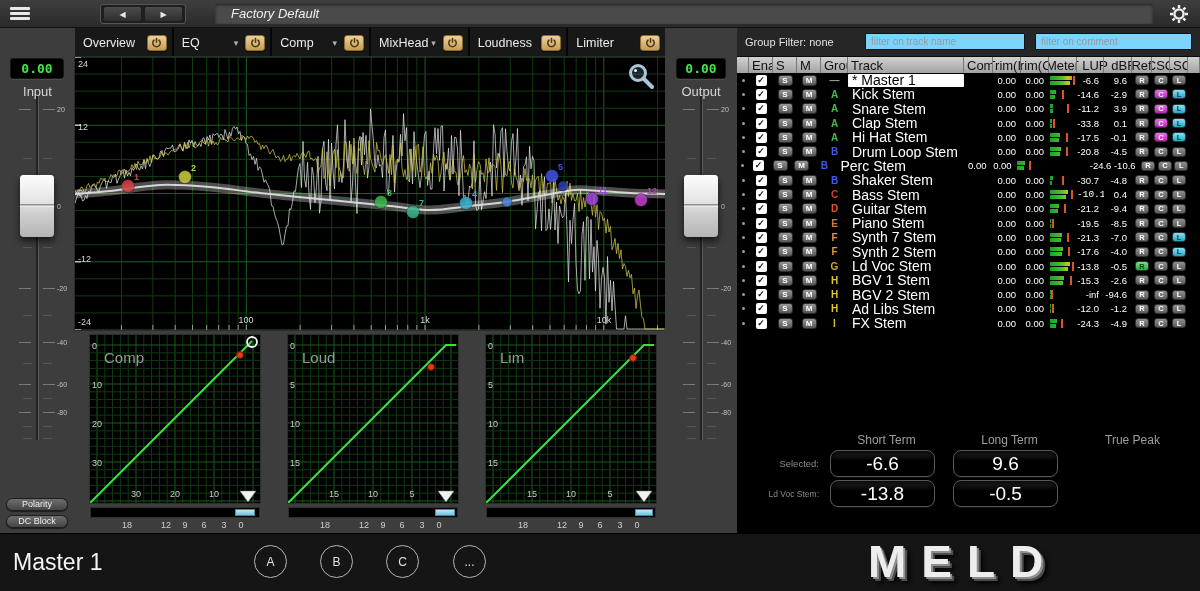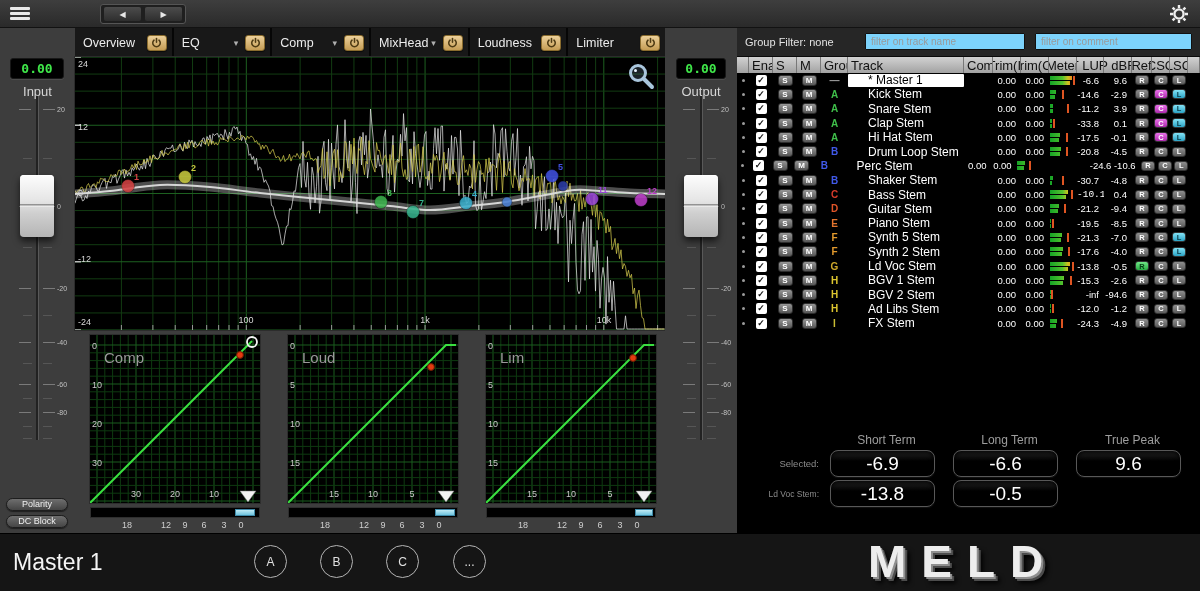--- a/index.html
+++ b/index.html
@@ -59,21 +59,21 @@
   .f2{left:298px;width:157px}
   .thead{position:absolute;left:0;top:29px;width:463px;height:16px;display:flex}
   .hcell{height:16px;background:linear-gradient(#d2d2d2,#a2a2a2);border-right:1px solid #787878;color:#111;font-size:13px;display:flex;align-items:center;padding:0 3px;white-space:nowrap;overflow:hidden}
   .tbody{position:absolute;left:0;top:45px;width:463px}
   .trow{display:flex;height:14.3px;align-items:center}
   .tcell{height:14.3px;display:flex;align-items:center;justify-content:center;overflow:hidden}
   .rowdot{width:3px;height:3px;border-radius:50%;background:#9a9a9a}
   .cb{width:11px;height:11px;background:#fff;border-radius:2px;color:#111;font-size:9px;line-height:11px;text-align:center;font-weight:bold;box-shadow:0 1px 1px rgba(0,0,0,.7)}
   .btn-sm{width:15px;height:11px;border-radius:3px;background:linear-gradient(#969696,#565656);border:1px solid #2d2d2d;color:#fff;font-size:8px;font-weight:bold;display:flex;align-items:center;justify-content:center;box-shadow:0 1px 1px rgba(0,0,0,.55)}
   .grp{font-size:10px;font-weight:bold}
-  .trackname{width:100%;font-size:12px;color:#fff;padding-left:20px;white-space:nowrap}
+  .trackname{width:100%;font-size:14px;color:#fff;padding-left:4px;white-space:nowrap}
   .trackname.sel{background:#fff;color:#000;height:13px;line-height:13px;border-radius:1px}
   .num{width:100%;text-align:right;padding-right:5px;font-size:9.5px;color:#fff}
   .meter{width:25px;height:11px;background:#000;position:relative;margin-right:2px}
   .mbar{position:absolute;left:0;height:4px;background-image:linear-gradient(90deg,#15a326,#52c12d 50%,#cfc21e 72%,#e6901c 86%,#de3f18);background-size:25px 100%}
   .mpeak{position:absolute;top:1px;width:2px;height:9px;background:#df5522}
   .chip{width:14px;height:10px;border-radius:3px;font-size:7.5px;font-weight:bold;display:flex;align-items:center;justify-content:center;color:#fff;background:linear-gradient(#8e8e8e,#5c5c5c);border:1px solid #333;box-shadow:0 1px 1px rgba(0,0,0,.6)}
   .chip.magenta{background:linear-gradient(#ea72ea,#ad29ad)}
   .chip.cyan{background:linear-gradient(#83e2f5,#2ba4c6);color:#073a46}
   .chip.green{background:linear-gradient(#6fe586,#27ad42);color:#063d14}
 
@@ -99,20 +99,21 @@
 <div class="topbar">
   <div class="hamburger">
       <i></i>
       <i></i>
       <i></i>
     </div>
   <div class="navbtns">
     <div class="navbtn">◀</div>
     <div class="navbtn">▶</div>
   </div>
+  <div class="preset">Factory Default</div>
   <div class="gear">
     <svg width="22" height="22" viewBox="0 0 22 22">
       <g stroke="#efefef" stroke-width="2.4" fill="none">
         <circle cx="11" cy="11" r="4.6"></circle>
         <path d="M11 2v3M11 17v3M2 11h3M17 11h3M4.6 4.6l2.1 2.1M15.3 15.3l2.1 2.1M17.4 4.6l-2.1 2.1M6.7 15.3l-2.1 2.1"></path>
       </g>
     </svg>
   </div>
 </div>
 
@@ -1166,21 +1167,21 @@
           <div class="tcell" style="width: 24px;">
             <div class="btn-sm">S</div>
           </div>
           <div class="tcell" style="width: 24px;">
             <div class="btn-sm">M</div>
           </div>
           <div class="tcell" style="width: 27px;">
             <span class="grp" style="color: rgb(227, 154, 45);">F</span>
           </div>
           <div class="tcell" style="width: 116px; justify-content: flex-start;">
-            <div class="trackname">Synth 5 Stem</div>
+            <div class="trackname">Synth 7 Stem</div>
           </div>
           <div class="tcell" style="width: 29px;"></div>
           <div class="tcell" style="width: 28px;">
             <span class="num">0.00</span>
           </div>
           <div class="tcell" style="width: 28px;">
             <span class="num">0.00</span>
           </div>
           <div class="tcell" style="width: 28px;">
             <div class="meter">
@@ -1509,23 +1510,20 @@
       </div>
 
     <div class="loudsec">
       <div class="lhead">
         <span>Short Term</span>
         <span>Long Term</span>
         <span>True Peak</span>
       </div>
       <div class="lrow">
         <span class="llabel">Selected:</span>
-        <div class="lcol">
-            <div class="lcd">-6.9</div>
-          </div>
         <div class="lcol">
             <div class="lcd">-6.6</div>
           </div>
         <div class="lcol">
             <div class="lcd">9.6</div>
           </div>
       </div>
       <div class="lrow">
         <span class="llabel sm">Ld Voc Stem:</span>
         <div class="lcol">

